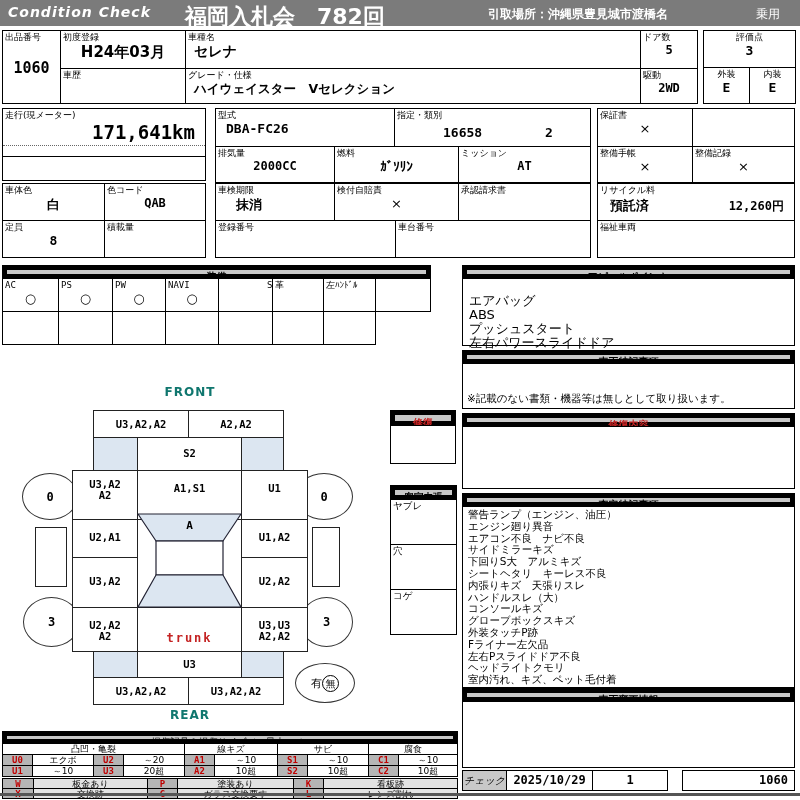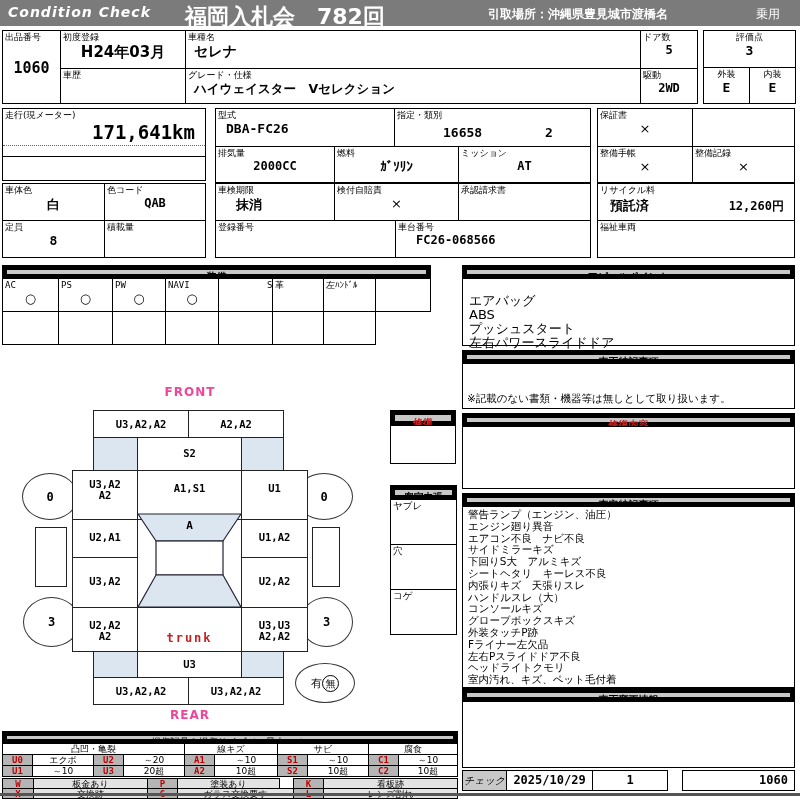--- a/index.html
+++ b/index.html
@@ -21,21 +21,21 @@
   .dblue{background:#dce6f1;}
   .tire{position:absolute;box-sizing:border-box;border:1px solid #333;border-radius:50%;background:#fff;
         display:flex;align-items:center;justify-content:center;font-weight:bold;font-size:12px;z-index:1;
         font-family:"DejaVu Sans Mono",monospace;}
   .lcode{position:absolute;box-sizing:border-box;border:1px solid #000;background:#b5b5b5;color:#c00000;
          font-weight:bold;font-size:9px;line-height:10px;text-align:center;font-family:"DejaVu Sans Mono",monospace;}
   .ldesc{position:absolute;box-sizing:border-box;border:1px solid #000;background:#fff;
          font-size:9px;line-height:10px;text-align:center;}
   .ldesc2{background:#e3e3e3;}
   .redtx{color:#c42222;}
-  .bluetx{color:#ec4899;}
+  .bluetx{color:#0f766e;}
   .circled{display:inline-block;border:1px solid #000;border-radius:50%;width:15px;height:15px;
            line-height:15px;font-size:10px;text-align:center;vertical-align:middle;}
 </style>
 </head>
 <body>
 
 <div id="page">
 
   <div class="topbar">
     <span class="abs" style="left:8px;top:4px;font-size:14px;font-weight:bold;font-style:italic;letter-spacing:1px;">Condition Check</span>
@@ -158,21 +158,20 @@
     <div class="ctr mono" style="font-size:13px;font-weight:bold;">8</div>
   </div>
   <div class="cell" style="left:104px;top:220px;width:102px;height:38px;">
     <span class="lbl">積載量</span>
   </div>
   <div class="cell" style="left:215px;top:220px;width:181px;height:38px;">
     <span class="lbl">登録番号</span>
   </div>
   <div class="cell" style="left:395px;top:220px;width:196px;height:38px;">
     <span class="lbl">車台番号</span>
-    <div class="mono" style="font-size:12px;font-weight:bold;padding-left:20px;">FC26-068566</div>
   </div>
   <div class="cell" style="left:597px;top:220px;width:198px;height:38px;">
     <span class="lbl">福祉車両</span>
   </div>
 
   <div class="hdrbar" style="left:2px;top:265px;width:429px;height:14px;">装備</div>
   <div class="cell" style="left:2px;top:278px;width:57px;height:34px;">
     <span class="lbl mono">AC</span>
     <div class="ctr" style="font-size:13px;">○</div>
   </div>
@@ -364,21 +363,21 @@
   <div class="lcode" style="left:184px;top:765px;width:31px;height:12px;">A2</div>
   <div class="ldesc" style="left:214px;top:765px;width:64px;height:12px;">10超</div>
   <div class="lcode" style="left:277px;top:765px;width:31px;height:12px;">S2</div>
   <div class="ldesc" style="left:307px;top:765px;width:62px;height:12px;">10超</div>
   <div class="lcode" style="left:368px;top:765px;width:31px;height:12px;">C2</div>
   <div class="ldesc" style="left:398px;top:765px;width:60px;height:12px;">10超</div>
 
   <div class="lcode" style="left:2px;top:778px;width:32px;height:11px;">W</div>
   <div class="ldesc ldesc2" style="left:33px;top:778px;width:115px;height:11px;">板金あり</div>
   <div class="lcode" style="left:147px;top:778px;width:31px;height:11px;">P</div>
-  <div class="ldesc ldesc2" style="left:177px;top:778px;width:103px;height:11px;">塗装あり</div>
+  <div class="ldesc ldesc2" style="left:177px;top:778px;width:117px;height:11px;">塗装あり</div>
   <div class="lcode" style="left:293px;top:778px;width:31px;height:11px;">K</div>
   <div class="ldesc ldesc2" style="left:323px;top:778px;width:135px;height:11px;">看板跡</div>
 
   <div class="lcode" style="left:2px;top:788px;width:32px;height:11px;">X</div>
   <div class="ldesc ldesc2" style="left:33px;top:788px;width:115px;height:11px;">交換跡</div>
   <div class="lcode" style="left:147px;top:788px;width:31px;height:11px;">G</div>
   <div class="ldesc ldesc2" style="left:177px;top:788px;width:117px;height:11px;">ガラス交換要す</div>
   <div class="lcode" style="left:293px;top:788px;width:31px;height:11px;">L</div>
   <div class="ldesc ldesc2" style="left:323px;top:788px;width:135px;height:11px;">レンズ割れ</div>
 

